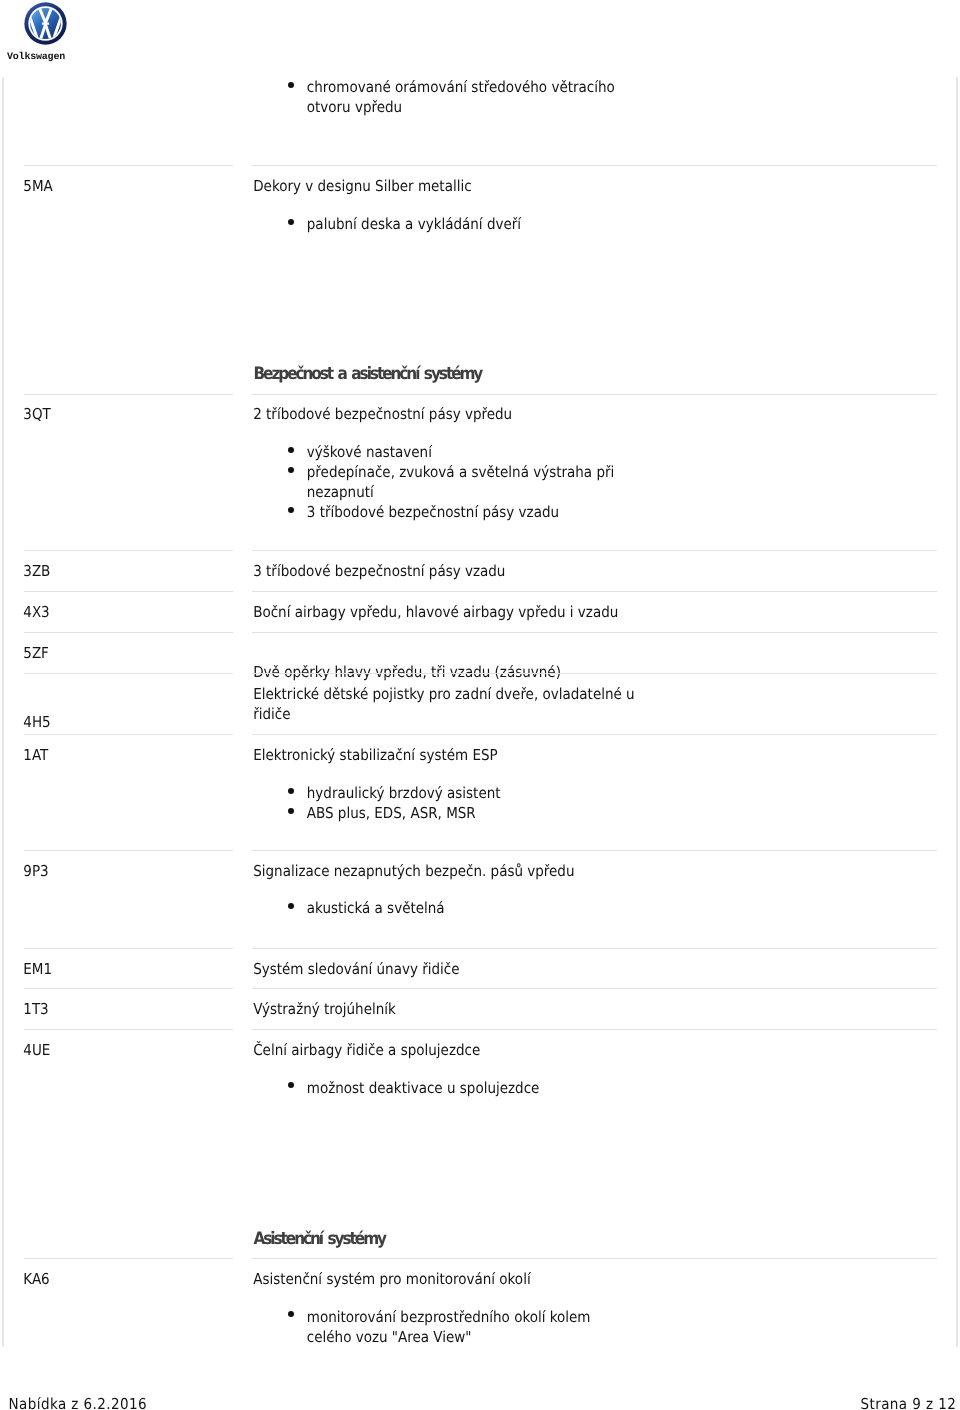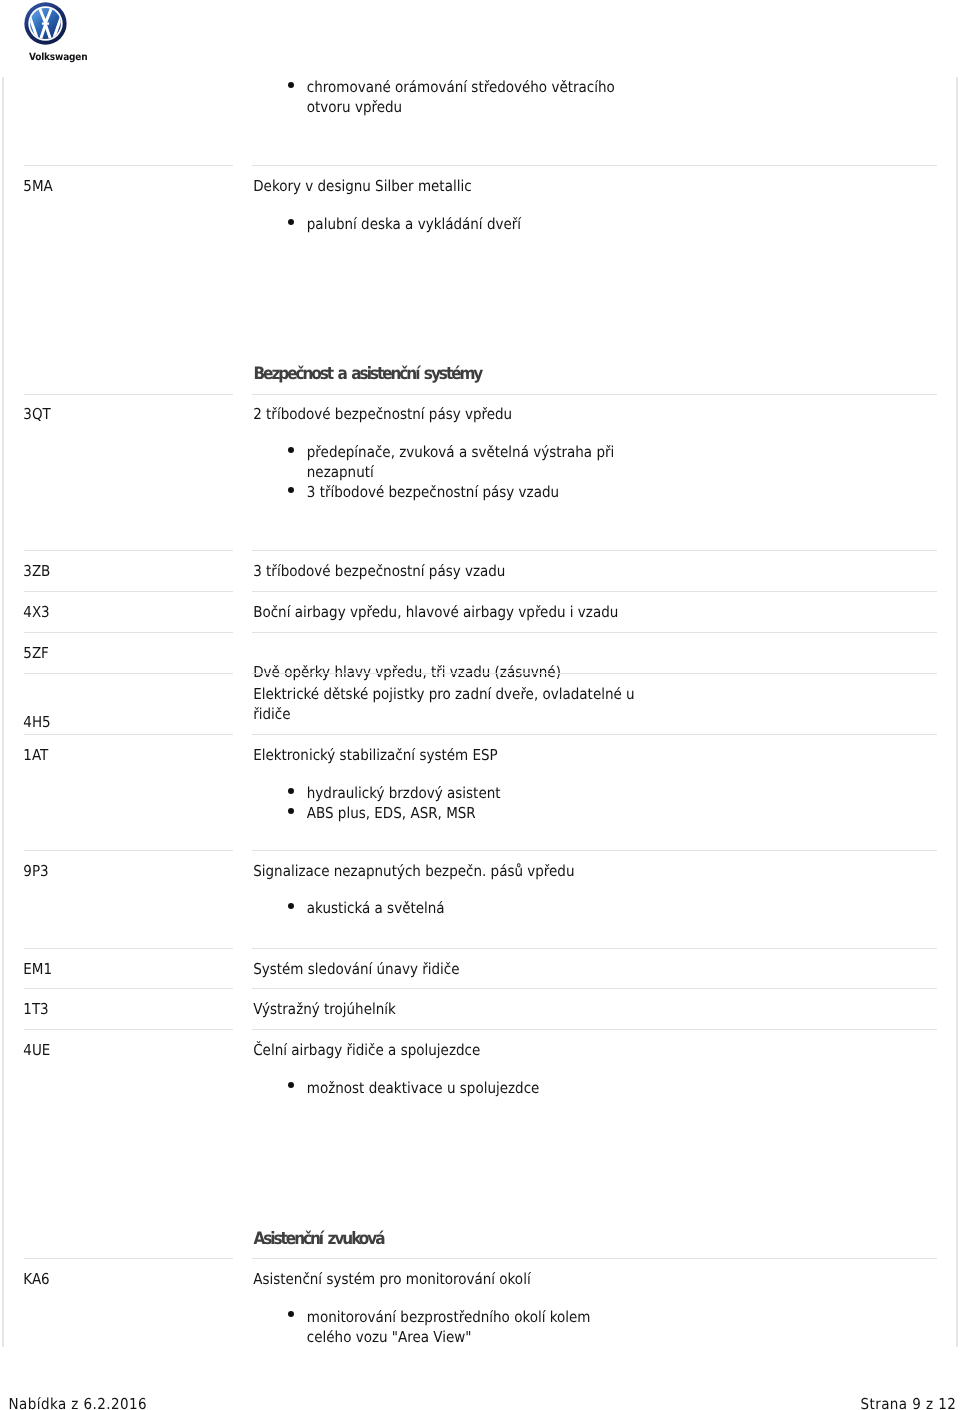--- a/index.html
+++ b/index.html
@@ -5,23 +5,23 @@
 <style>
   html,body{margin:0;padding:0;background:#ffffff;}
   body{width:960px;height:1410px;overflow:hidden;position:relative;
        font-family:"DejaVu Sans",sans-serif;font-stretch:condensed;
        color:#141414;
        -webkit-font-smoothing:antialiased;text-rendering:geometricPrecision;}
   #page{position:absolute;left:0;top:0;width:960px;height:1410px;background:#fff;}
 
   
   #brand-mark{position:absolute;left:24px;top:2px;width:43px;height:43px;}
-  #brand-word{position:absolute;left:29px;top:53px;
+  #brand-word{position:absolute;left:7px;top:53px;
        font-weight:bold;font-size:10px;line-height:10px;
-       letter-spacing:-0.2px;color:#101215;}
+       letter-spacing:-0.2px;color:#101215;font-family:Liberation Mono, monospace;}
 
   
   .vrule{position:absolute;width:1.2px;background:#e6e6e6;top:77px;height:1270px;}
   #vrule-left{left:2.4px;}
   #vrule-right{left:956.4px;}
 
   
   .hr{position:absolute;height:1px;background:#e2e2e2;}
   .hr.c1{left:24px;width:209px;}
   .hr.c2{left:252px;width:685px;}
@@ -91,20 +91,21 @@
   <div class="desc" style="top: 176.2px;">Dekory v designu Silber metallic</div>
   <ul class="bl" style="top: 214.1px;">
     <li>palubní deska a vykládání dveří</li>
   </ul>
   <div class="sect" style="top: 364.3px;">Bezpečnost a asistenční systémy</div>
   <div class="hr c1" style="top: 393.5px;"></div>
   <div class="hr c2" style="top: 393.5px;"></div>
   <div class="code" style="top: 404.3px;">3QT</div>
   <div class="desc" style="top: 404.3px;">2 tříbodové bezpečnostní pásy vpředu</div>
   <ul class="bl" style="top: 442.2px;">
+    <li>výškové nastavení</li>
     <li>předepínače, zvuková a světelná výstraha při nezapnutí</li>
     <li>3 tříbodové bezpečnostní pásy vzadu</li>
   </ul>
   <div class="hr c1" style="top: 550.3px;"></div>
   <div class="hr c2" style="top: 550.3px;"></div>
   <div class="code" style="top: 561.1px;">3ZB</div>
   <div class="desc" style="top: 561.1px;">3 tříbodové bezpečnostní pásy vzadu</div>
   <div class="hr c1" style="top: 591.3px;"></div>
   <div class="hr c2" style="top: 591.3px;"></div>
   <div class="code" style="top: 602.1px;">4X3</div>
@@ -140,21 +141,21 @@
   <div class="hr c2" style="top: 988.2px;"></div>
   <div class="code" style="top: 999px;">1T3</div>
   <div class="desc" style="top: 999px;">Výstražný trojúhelník</div>
   <div class="hr c1" style="top: 1029.1px;"></div>
   <div class="hr c2" style="top: 1029.1px;"></div>
   <div class="code" style="top: 1039.9px;">4UE</div>
   <div class="desc" style="top: 1039.9px;">Čelní airbagy řidiče a spolujezdce</div>
   <ul class="bl" style="top: 1077.8px;">
     <li>možnost deaktivace u spolujezdce</li>
   </ul>
-  <div class="sect" style="top: 1229px;">Asistenční zvuková</div>
+  <div class="sect" style="top: 1229px;">Asistenční systémy</div>
   <div class="hr c1" style="top: 1258.2px;"></div>
   <div class="hr c2" style="top: 1258.2px;"></div>
   <div class="code" style="top: 1269px;">KA6</div>
   <div class="desc" style="top: 1269px;">Asistenční systém pro monitorování okolí</div>
   <ul class="bl" style="top: 1306.9px;">
     <li>monitorování bezprostředního okolí kolem celého vozu "Area View"</li>
   </ul>
   </div>
 
   <div class="foot" id="foot-l">Nabídka z 6.2.2016</div>

